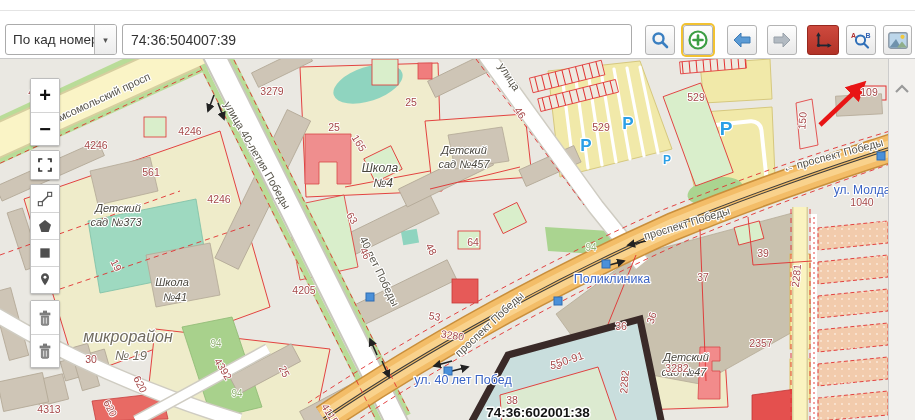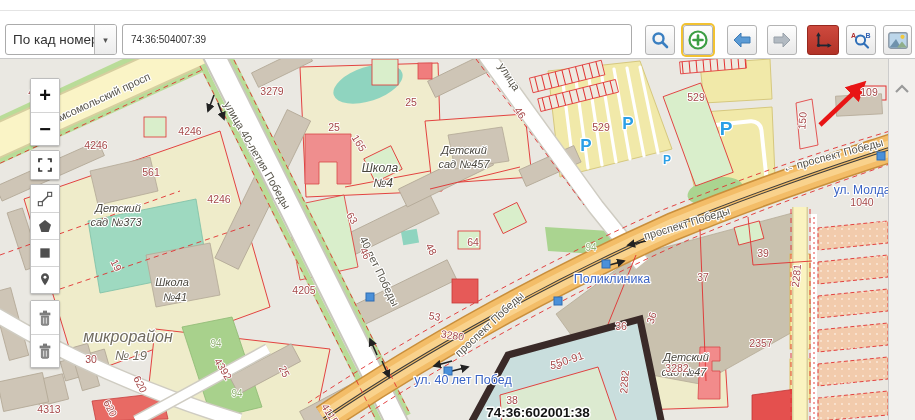--- a/index.html
+++ b/index.html
@@ -9,21 +9,21 @@
   .topline{position:absolute;top:10px;left:0;width:915px;height:1px;background:#e4e4e4;}
 
   
   .dd{position:absolute;left:5px;top:24px;width:112px;height:31px;box-sizing:border-box;
       border:1px solid #ababab;border-radius:3px;background:#fff;display:flex;align-items:stretch;cursor:pointer;}
   .dd-label{flex:1;font-size:13.5px;color:#333;padding:7px 0 0 7px;white-space:nowrap;overflow:hidden;}
   .dd-caret{width:21px;border-left:1px solid #b9b9b9;background:linear-gradient(#fdfdfd,#ececec);
       display:flex;align-items:center;justify-content:center;border-radius:0 2px 2px 0;}
   .dd-caret span{font-size:9px;color:#555;}
   .tb-input{position:absolute;left:122px;top:24px;width:510px;height:31px;box-sizing:border-box;
-      border:1px solid #ababab;border-radius:3px;font-size:10px;color:#333;padding:0 8px;
+      border:1px solid #ababab;border-radius:3px;font-size:14px;color:#333;padding:0 8px;
       font-family:"Liberation Sans",sans-serif;outline:none;}
   .btn{position:absolute;top:25px;width:30px;height:30px;box-sizing:border-box;border:1px solid #b3b3b3;
       border-radius:3px;background:linear-gradient(#fefefe,#e8e8e8);display:flex;align-items:center;
       justify-content:center;cursor:pointer;}
   .btn.ring{box-shadow:0 0 0 2px #f2c231;}
   .btn.red{background:linear-gradient(#ce4a3e,#b23227);border-color:#97281e;}
 
   
   .ctl{position:absolute;left:30px;width:28px;background:#fff;border:1px solid #bdbdbd;border-radius:2px;
       box-shadow:0 1px 2px rgba(0,0,0,.25);z-index:5;}

